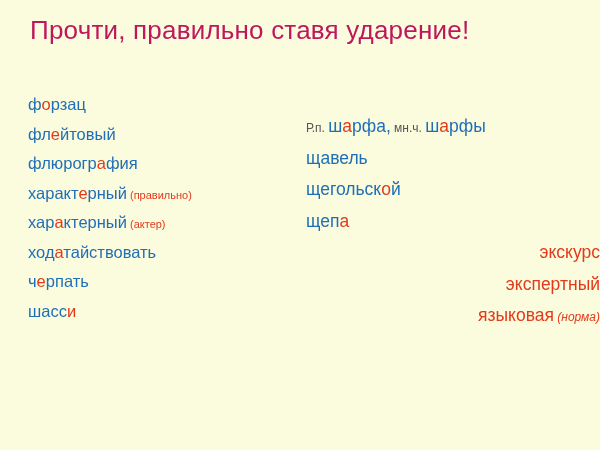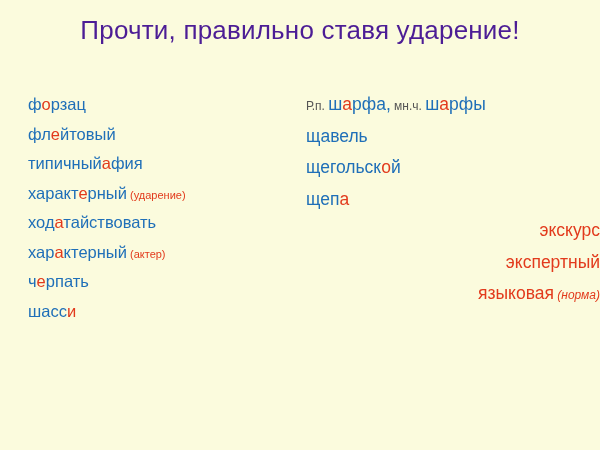--- a/index.html
+++ b/index.html
@@ -18,43 +18,44 @@
     width: 600px;
     height: 450px;
     box-sizing: border-box;
     background: #fbfbdd;
   }
   .title {
     position: absolute;
     top: 14px;
     left: 30px;
     width: 540px;
-    text-align: center;
+    text-align: left;
     font-size: 26px;
     line-height: 1.25;
-    color: #4c1d95;
+    color: #be185d;
     letter-spacing: 0.2px;
   }
   .columns {
     position: absolute;
     top: 96px;
     left: 0;
     width: 600px;
     display: flex;
     align-items: flex-start;
   }
   .col-left {
     width: 270px;
     padding-left: 28px;
     box-sizing: border-box;
   }
   .col-right {
     width: 330px;
     padding-left: 36px;
     box-sizing: border-box;
+    margin-top: 22px;
   }
   .word {
     color: #1f6fb8;
     font-size: 16.5px;
     line-height: 1.0;
     margin-bottom: 13px;
     white-space: nowrap;
   }
   .col-right .word {
     font-size: 17.5px;
@@ -91,24 +92,24 @@
 <body>
 
 <div class="slide">
 
   <div class="title">Прочти, правильно ставя ударение!</div>
 
   <div class="columns">
     <div class="col-left">
         <div class="word"><span>ф</span><span class="stress">о</span><span>рзац</span></div>
         <div class="word"><span>фл</span><span class="stress">е</span><span>йтовый</span></div>
-        <div class="word"><span>типичный</span><span class="stress">а</span><span>фия</span></div>
-        <div class="word"><span>характ</span><span class="stress">е</span><span>рный</span><span class="note"> (ударение)</span></div>
+        <div class="word"><span>флюрогр</span><span class="stress">а</span><span>фия</span></div>
+        <div class="word"><span>характ</span><span class="stress">е</span><span>рный</span><span class="note"> (правильно)</span></div>
+        <div class="word"><span>хар</span><span class="stress">а</span><span>ктерный</span><span class="note"> (актер)</span></div>
         <div class="word"><span>ход</span><span class="stress">а</span><span>тайствовать</span></div>
-        <div class="word"><span>хар</span><span class="stress">а</span><span>ктерный</span><span class="note"> (актер)</span></div>
         <div class="word"><span>ч</span><span class="stress">е</span><span>рпать</span></div>
         <div class="word"><span>шасс</span><span class="stress">и</span></div>
       </div>
     <div class="col-right">
         <div class="word"><span class="pre">Р.п. </span><span>ш</span><span class="stress">а</span><span>рфа,</span><span class="mid"> мн.ч. </span><span>ш</span><span class="stress">а</span><span>рфы</span></div>
         <div class="word"><span>щавель</span></div>
         <div class="word"><span>щегольск</span><span class="stress">о</span><span>й</span></div>
         <div class="word"><span>щеп</span><span class="stress">а</span></div>
         <div class="word red"><span>экск</span><span class="stress">у</span><span>рс</span></div>
         <div class="word red"><span>эксп</span><span class="stress">е</span><span>ртный</span></div>

